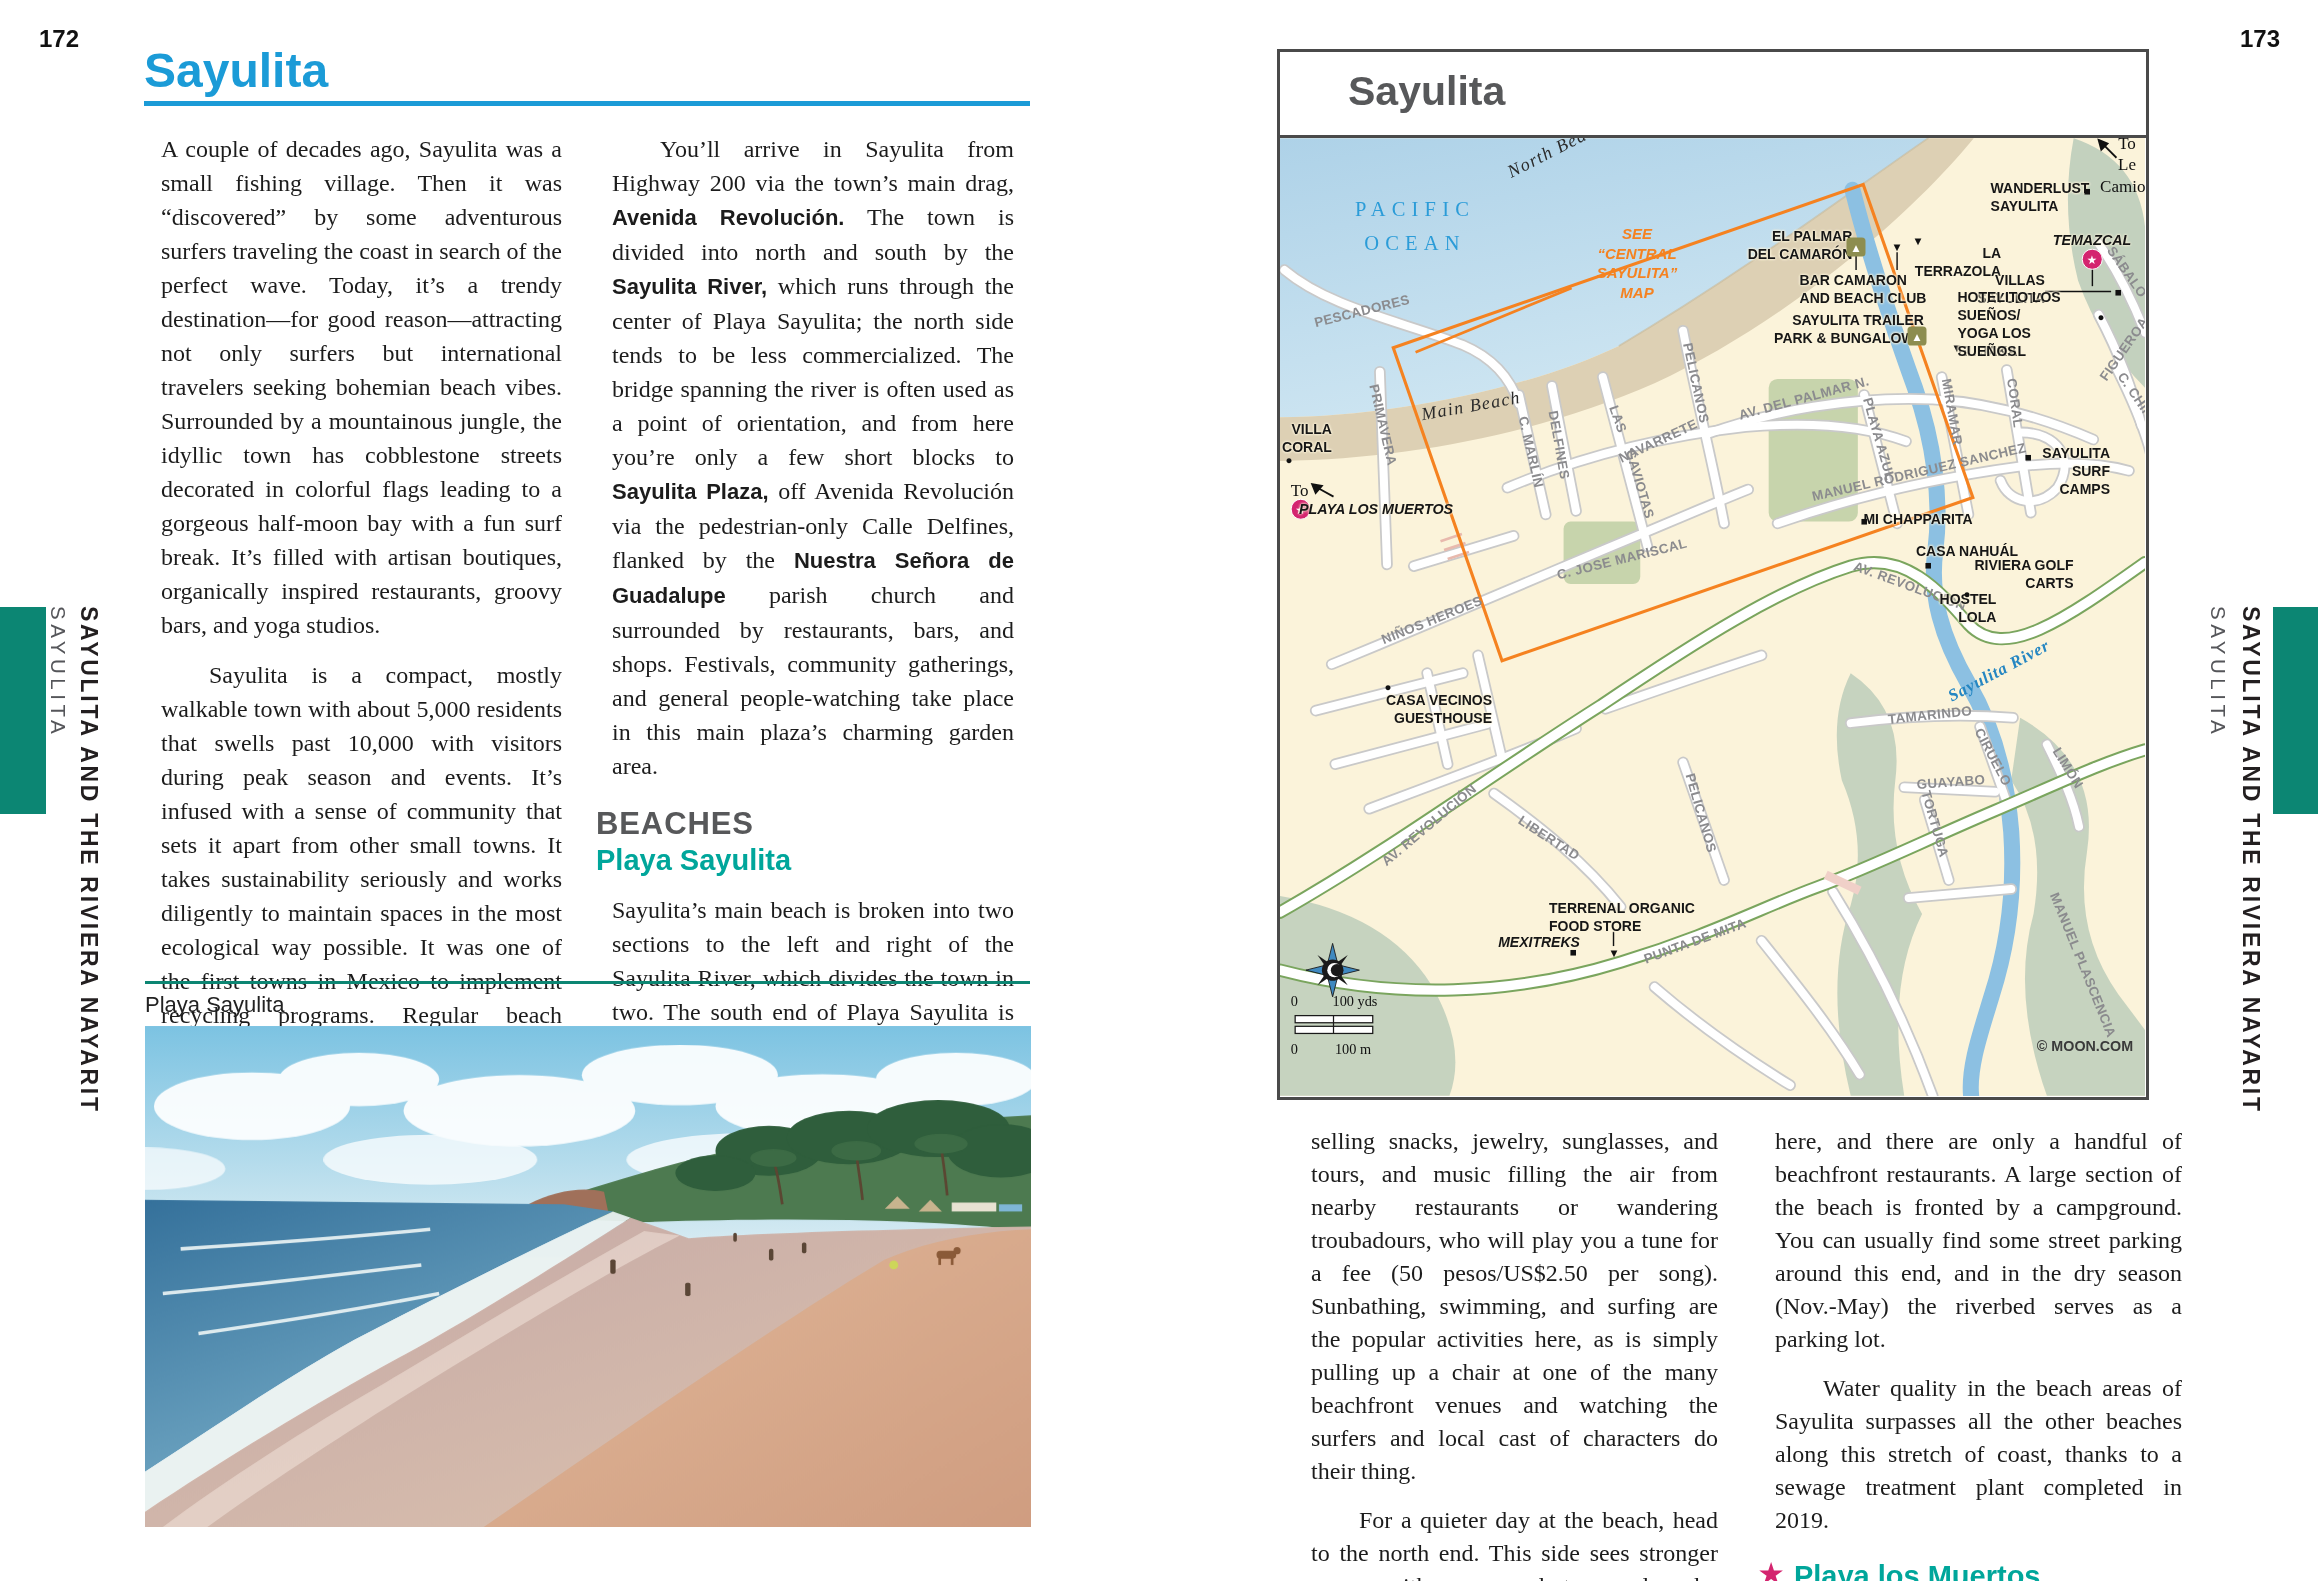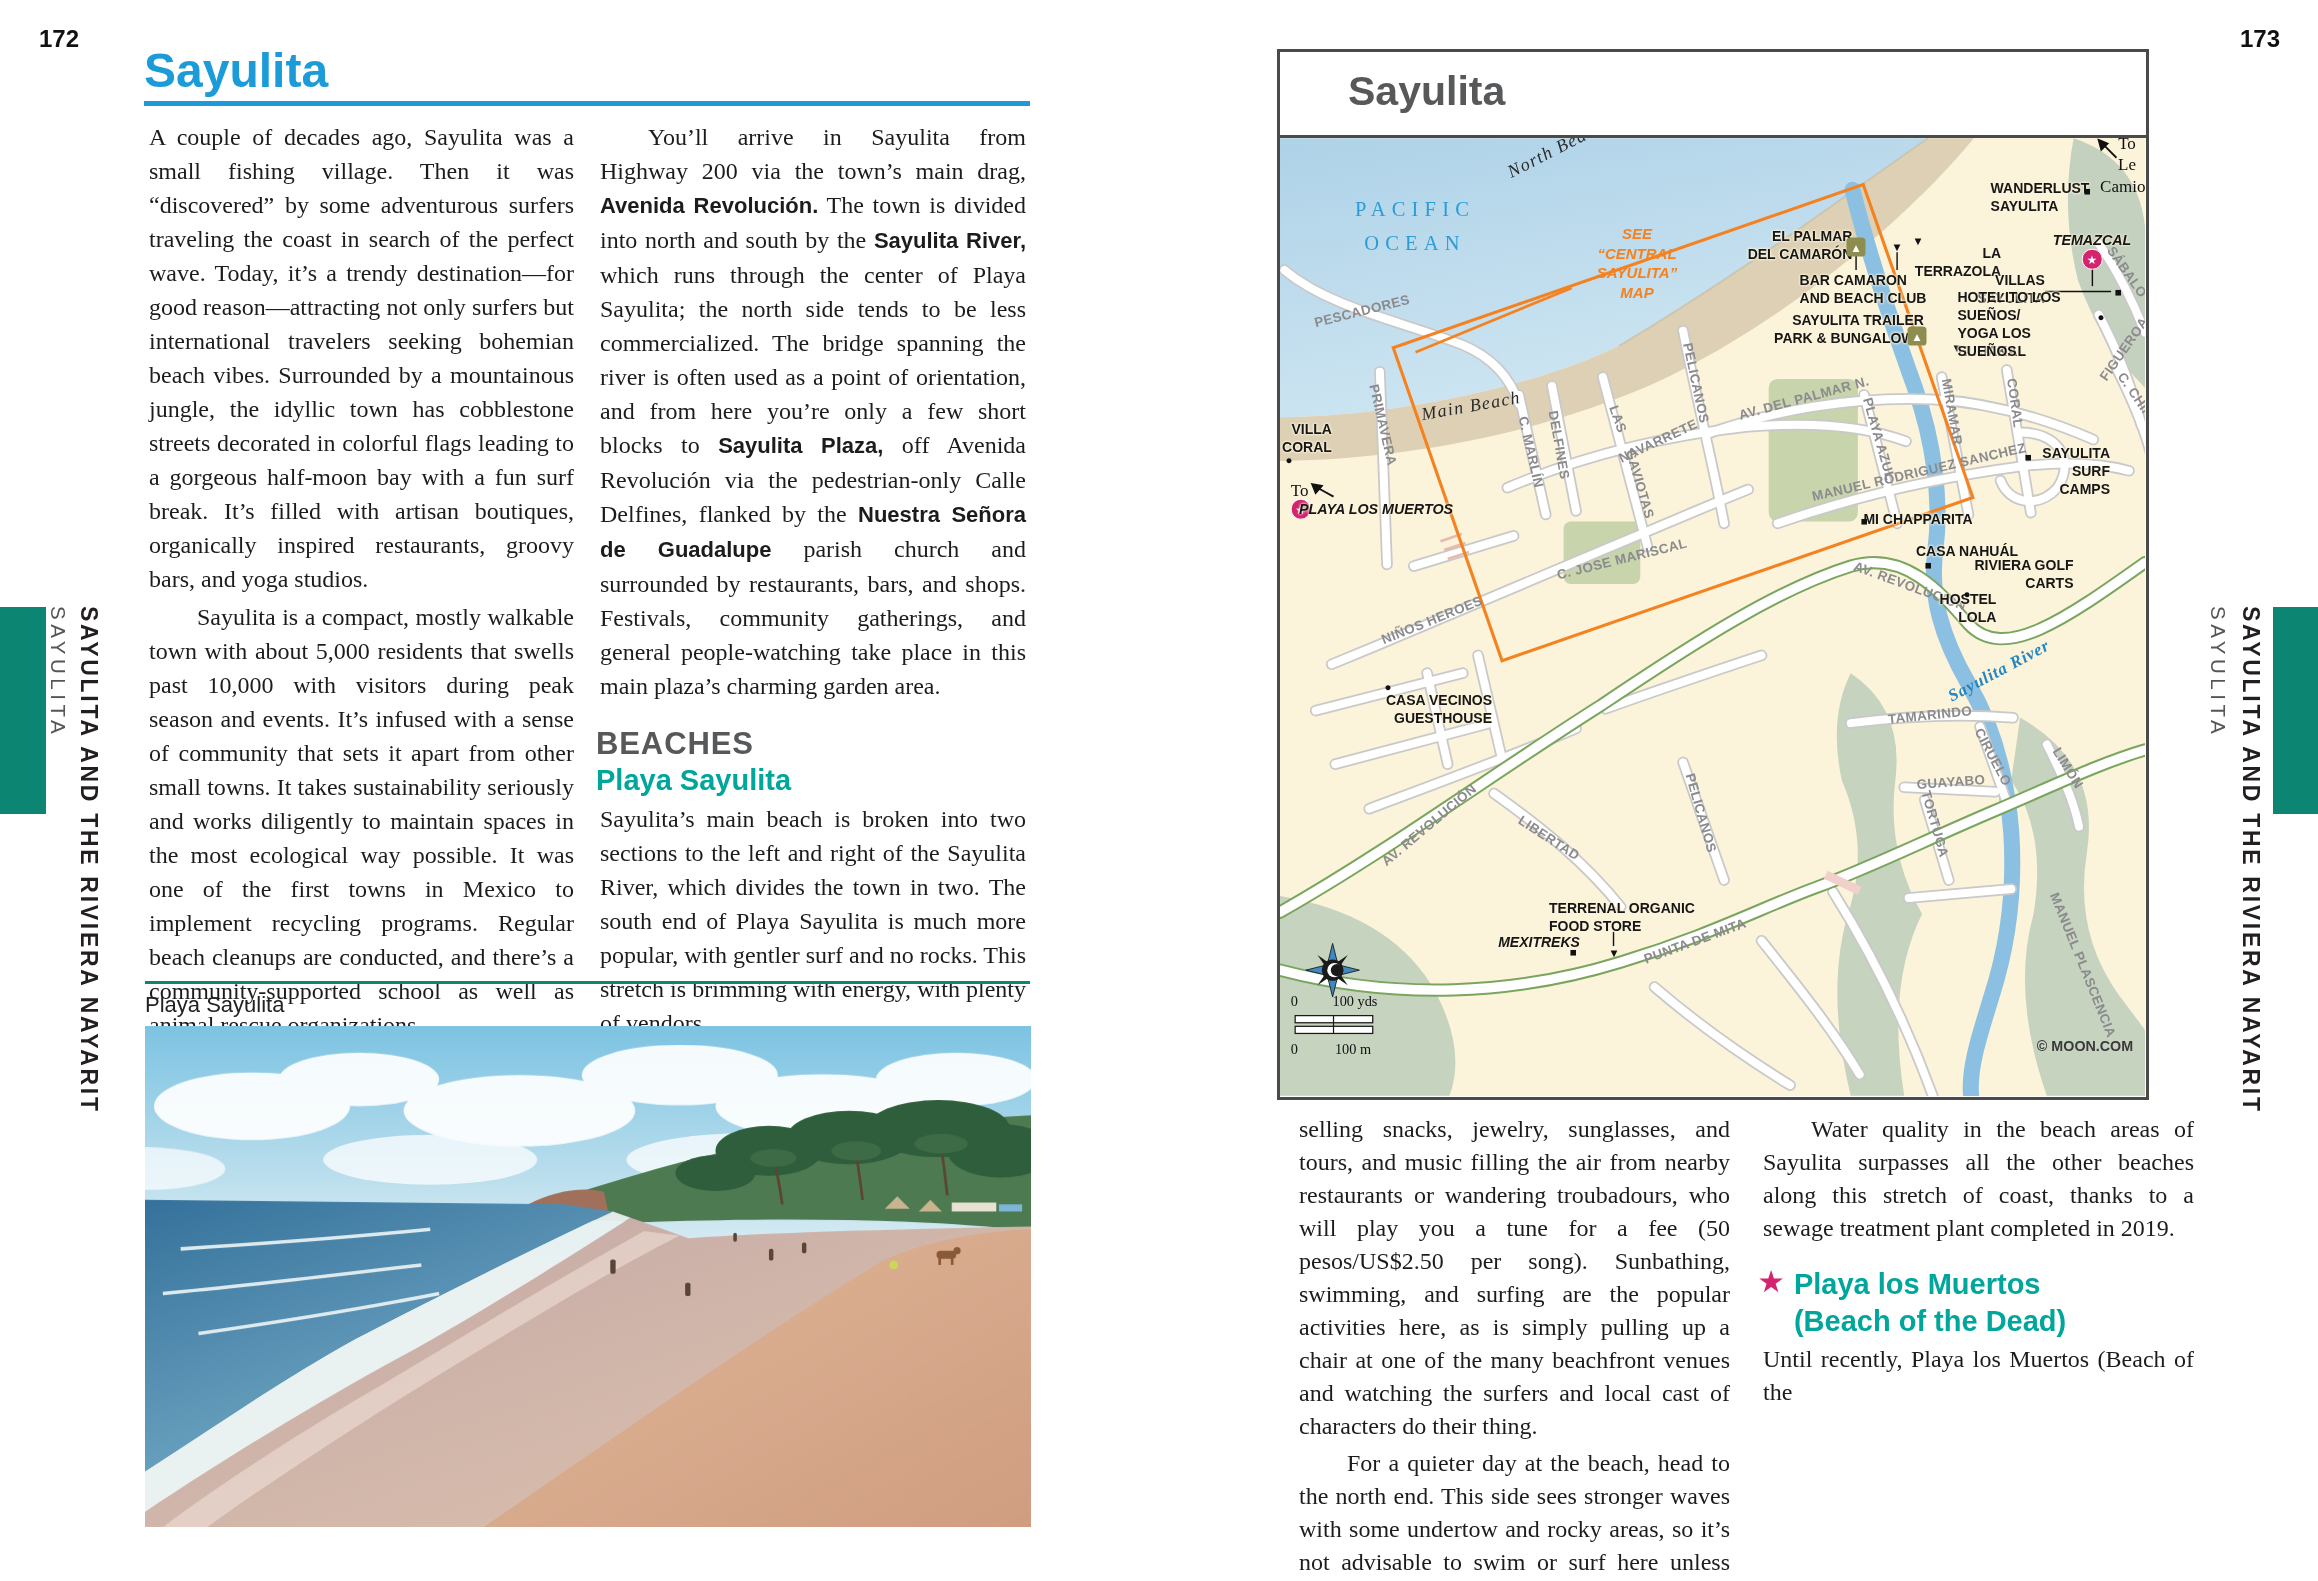--- a/index.html
+++ b/index.html
@@ -15,21 +15,21 @@
   .vtext{position:absolute;top:606px;writing-mode:vertical-rl;text-orientation:sideways;
          font-family:"Liberation Sans",sans-serif;white-space:nowrap;}
   .vtext.bold{font-weight:bold;font-size:23px;letter-spacing:2.7px;color:#231f20;}
   .vtext.light{font-size:20.5px;letter-spacing:4.5px;color:#55565a;}
   #vl-bold{left:75px;} #vl-light{left:46px;}
   #vr-bold{left:2237px;} #vr-light{left:2206px;}
   
   #title{position:absolute;left:144px;top:43px;font:bold 48px "Liberation Sans",sans-serif;color:#1b9bd7;letter-spacing:0;}
   #title-rule{position:absolute;left:144px;top:101px;width:886px;height:5.4px;background:#1b9bd7;}
   .col{position:absolute;text-align:justify;font-size:24px;line-height:34px;}
-  .col p{margin:4px;}
+  .col p{margin:16px;}
   .col p.ind{text-indent:2em;}
   #lcol1{left:145px;top:116px;width:433px;}
   #lcol2{left:596px;top:116px;width:434px;}
   b.inb{font-family:"Liberation Sans",sans-serif;font-weight:bold;font-size:22px;}
   h2.beaches{margin:23px 0 0 0;font:bold 31px "Liberation Sans",sans-serif;color:#57585a;letter-spacing:0.9px;}
   h3.teal{margin:1.8px 0 5.4px 0;font:bold 29px "Liberation Sans",sans-serif;color:#00a69b;}
   #photo-rule{position:absolute;left:145px;top:981px;width:885px;height:2.7px;background:#0c8673;}
   #photo-caption{position:absolute;left:145px;top:992px;font:22px "Liberation Sans",sans-serif;color:#222;}
   #photo{position:absolute;left:145px;top:1026px;width:886px;height:501px;overflow:hidden;}
   
@@ -407,20 +407,21 @@
           <div class="mlabel scale" style="left: 73px; top: 911px; transform: translate(-50%, -50%) rotate(0deg);">100 m</div>
         </div>
     </div>
   </div>
 
   <div class="col" id="rcol1">
     <p>selling snacks, jewelry, sunglasses, and tours, and music filling the air from nearby restaurants or wandering troubadours, who will play you a tune for a fee (50 pesos/US$2.50 per song). Sunbathing, swimming, and surfing are the popular activities here, as is simply pulling up a chair at one of the many beachfront venues and watching the surfers and local cast of characters do their thing.</p>
     <p class="ind">For a quieter day at the beach, head to the north end. This side sees stronger waves with some undertow and rocky areas, so it’s not advisable to swim or surf here unless you’re experienced. The sand tends to be more pebbly</p>
   </div>
   <div class="col" id="rcol2">
+    <p>here, and there are only a handful of beachfront restaurants. A large section of the beach is fronted by a campground. You can usually find some street parking around this end, and in the dry season (Nov.-May) the riverbed serves as a parking lot.</p>
     <p class="ind">Water quality in the beach areas of Sayulita surpasses all the other beaches along this stretch of coast, thanks to a sewage treatment plant completed in 2019.</p>
     <h3 class="muertos">
       <span class="star">★</span>
       <span style="white-space:pre-line">Playa los Muertos
 (Beach of the Dead)</span>
     </h3>
     <p>Until recently, Playa los Muertos (Beach of the</p>
   </div>
 
 </div>

